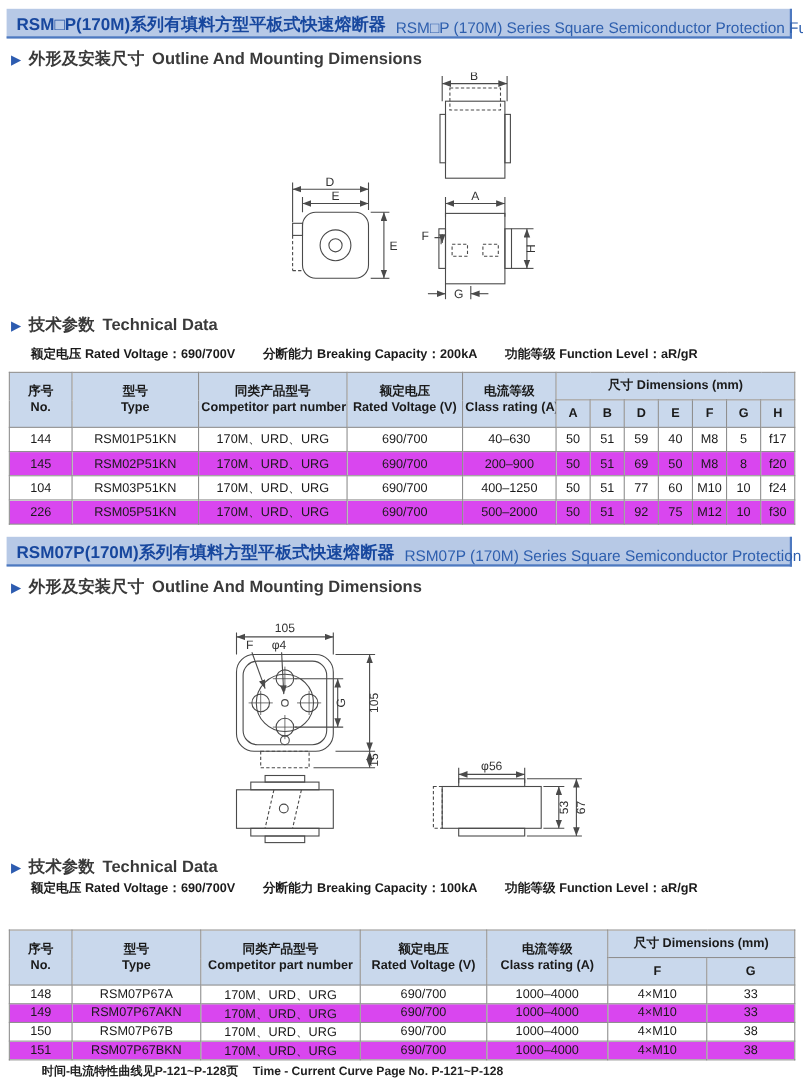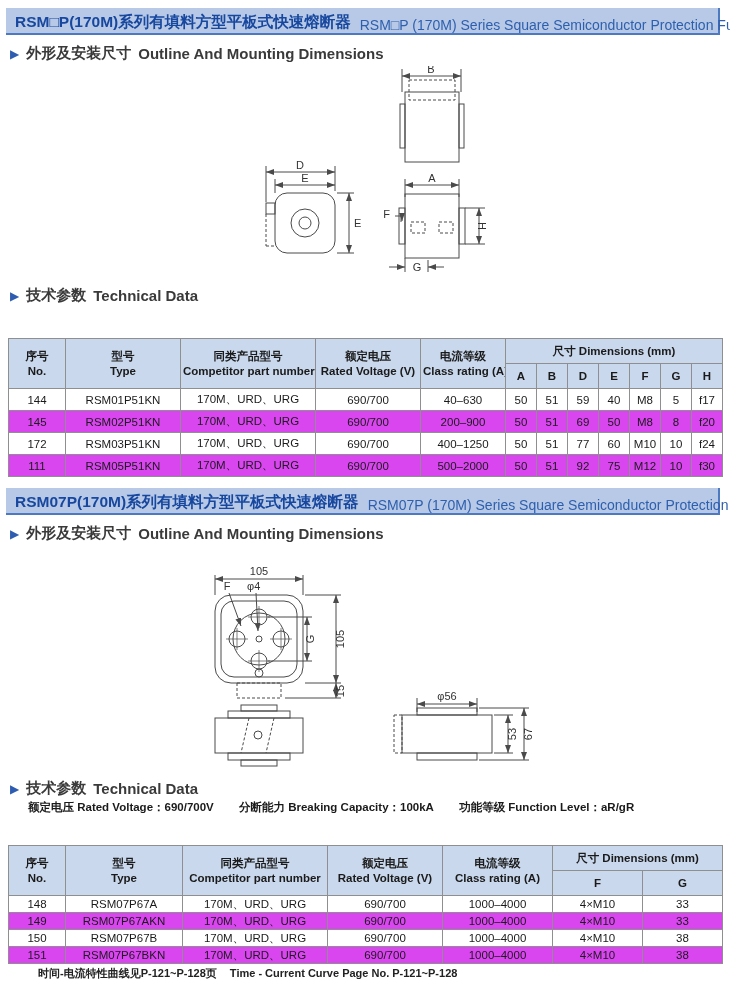--- a/index.html
+++ b/index.html
@@ -113,20 +113,25 @@
       <text x="417" y="205" text-anchor="middle" stroke="none" fill="#333">G</text>
     </g>
   </svg>
 
   <div class="sec-heading" style="top:286px;">
     <span class="tri">▶</span>
     <span>技术参数</span>
     <span>Technical  Data</span>
   </div>
 
+  <div class="info-line" style="top:314px;">
+    <span>额定电压 Rated Voltage：</span><span class="val">690/700V</span>
+    <span>分断能力 Breaking Capacity：</span><span class="val">200kA</span>
+    <span>功能等级 Function Level：</span><span class="val">aR/gR</span>
+  </div>
 
   <table class="t1" style="top:338px;">
     <colgroup>
       <col style="width:57px">
         <col style="width:115px">
         <col style="width:135px">
         <col style="width:105px">
         <col style="width:85px">
       <col style="width:31px">
         <col style="width:31px">
@@ -193,35 +198,35 @@
         <td>200–900</td>
         <td>50</td>
         <td>51</td>
         <td>69</td>
         <td>50</td>
         <td>M8</td>
         <td>8</td>
         <td>f20</td>
       </tr>
       <tr>
-        <td>172</td>
+        <td>104</td>
         <td>RSM03P51KN</td>
         <td>170M、URD、URG</td>
         <td>690/700</td>
         <td>400–1250</td>
         <td>50</td>
         <td>51</td>
         <td>77</td>
         <td>60</td>
         <td>M10</td>
         <td>10</td>
         <td>f24</td>
       </tr>
       <tr class="stripe">
-        <td>111</td>
+        <td>226</td>
         <td>RSM05P51KN</td>
         <td>170M、URD、URG</td>
         <td>690/700</td>
         <td>500–2000</td>
         <td>50</td>
         <td>51</td>
         <td>92</td>
         <td>75</td>
         <td>M12</td>
         <td>10</td>

